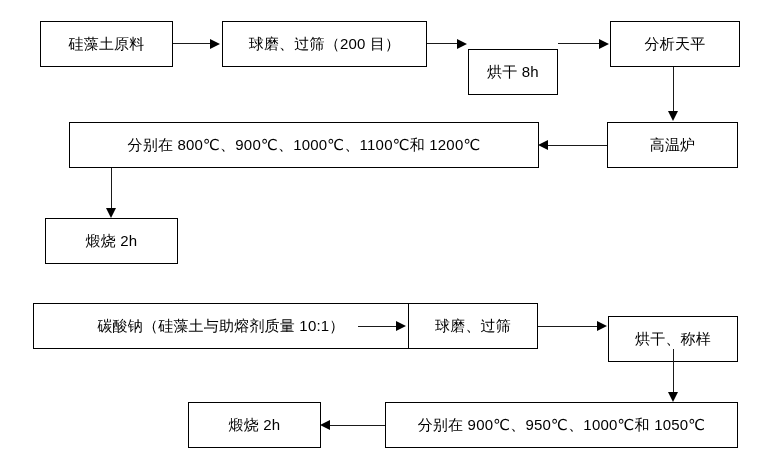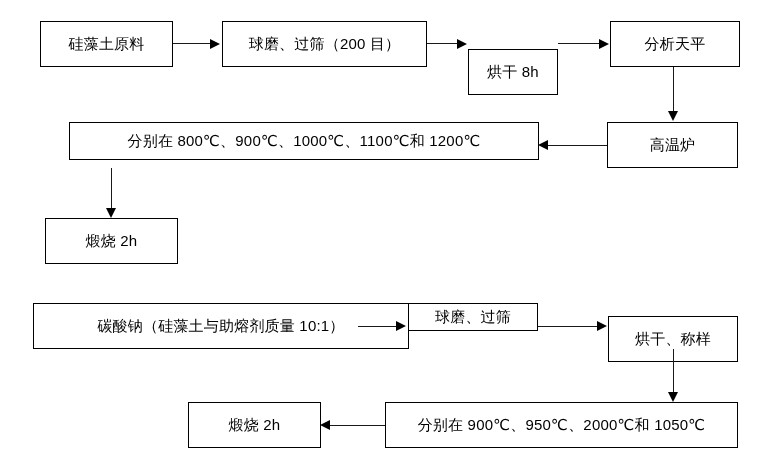--- a/index.html
+++ b/index.html
@@ -79,42 +79,42 @@
   <div class="node" style="left:610px; top:21px; width:130px; height:46px;">分析天平</div>
 
   <div class="conn v" style="left:673px; top:67px; height:45px;"></div>
   <div class="arrow down" style="left:668px; top:111px;"></div>
 
   <div class="node" style="left:607px; top:122px; width:131px; height:46px;font-family:Liberation Serif, serif;">高温炉</div>
 
   <div class="conn h" style="left:548px; top:145px; width:59px;"></div>
   <div class="arrow left" style="left:538px; top:140px;"></div>
 
-  <div class="node" style="left:69px; top:122px; width:470px; height:38px;">分别在 800℃、900℃、1000℃、1100℃和 1200℃</div>
+  <div class="node" style="left:69px; top:122px; width:470px; height:46px;">分别在 800℃、900℃、1000℃、1100℃和 1200℃</div>
 
   <div class="conn v" style="left:111px; top:168px; height:42px;"></div>
   <div class="arrow down" style="left:106px; top:208px;"></div>
 
   <div class="node" style="left:45px; top:218px; width:133px; height:46px;">煅烧 2h</div>
 
   <div class="node" style="left:33px; top:303px; width:376px; height:46px;">碳酸钠（硅藻土与助熔剂质量 10:1）</div>
 
   <div class="conn h" style="left:358px; top:326px; width:39px;"></div>
   <div class="arrow right" style="left:396px; top:321px;"></div>
 
-  <div class="node" style="left:408px; top:303px; width:130px; height:28px;">球磨、过筛</div>
+  <div class="node" style="left:408px; top:303px; width:130px; height:46px;">球磨、过筛</div>
 
   <div class="conn h" style="left:538px; top:326px; width:60px;"></div>
   <div class="arrow right" style="left:597px; top:321px;"></div>
 
   <div class="node" style="left:608px; top:316px; width:130px; height:46px;">烘干、称样</div>
 
   <div class="conn v" style="left:673px; top:349px; height:45px;"></div>
   <div class="arrow down" style="left:668px; top:392px;"></div>
 
-  <div class="node" style="left:385px; top:402px; width:353px; height:46px;">分别在 900℃、950℃、2000℃和 1050℃</div>
+  <div class="node" style="left:385px; top:402px; width:353px; height:46px;">分别在 900℃、950℃、1000℃和 1050℃</div>
 
   <div class="conn h" style="left:330px; top:425px; width:55px;"></div>
   <div class="arrow left" style="left:320px; top:420px;"></div>
 
   <div class="node" style="left:188px; top:402px; width:133px; height:46px;">煅烧 2h</div>
 
 </div>
 
 </body></html>

